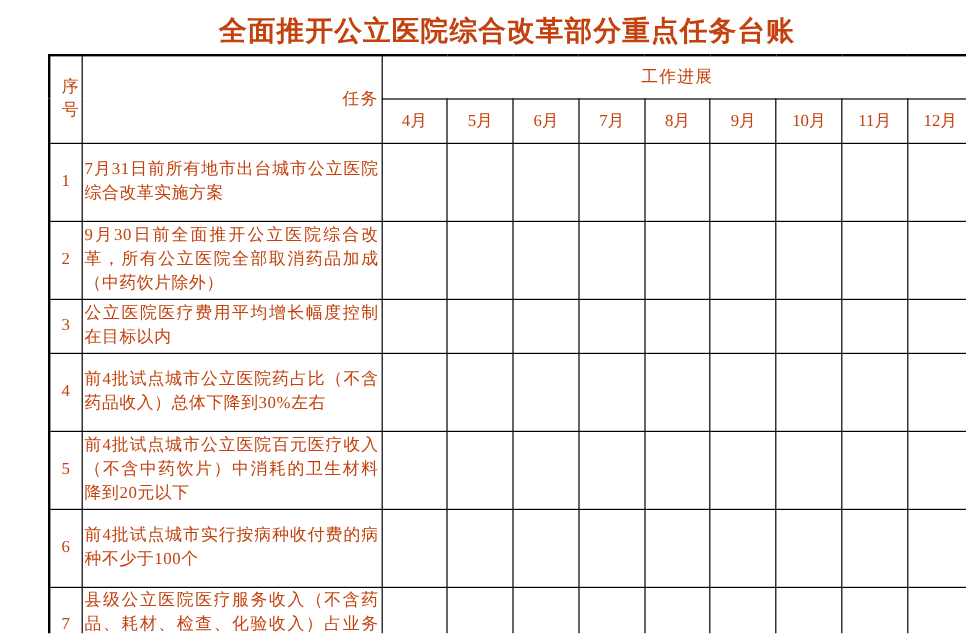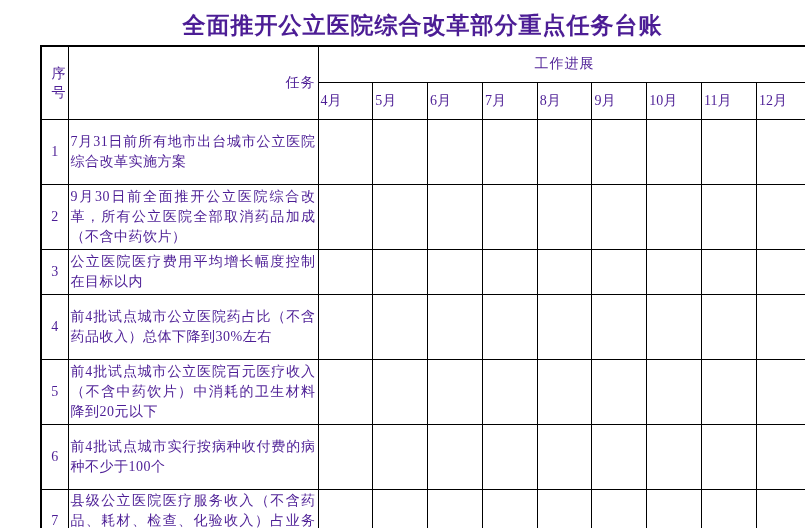--- a/index.html
+++ b/index.html
@@ -5,21 +5,21 @@
   html, body {
     margin: 0;
     padding: 0;
     background: #ffffff;
   }
   .page {
     position: relative;
     width: 805px;
     height: 528px;
     background: #ffffff;
-    color: #4c1d95;
+    color: #c2410c;
     font-family: "Liberation Serif", "DejaVu Serif", serif;
     overflow: hidden;
     box-sizing: border-box;
     padding-left: 40px;
   }
   .doc-title {
     margin-top: 11px;
     text-align: center;
     font-size: 23px;
     font-weight: bold;
@@ -64,21 +64,21 @@
     vertical-align: middle;
     letter-spacing: 1px;
   }
   th.progress-head {
     text-align: center;
     vertical-align: middle;
     height: 36px;
     letter-spacing: 1px;
   }
   th.month-cell {
-    text-align: left;
+    text-align: center;
     vertical-align: middle;
     height: 37px;
     font-family: Liberation Serif, serif;
   }
   td.no-cell {
     text-align: center;
     vertical-align: middle;
   }
   td.task-cell {
     text-align: justify;
@@ -143,21 +143,21 @@
           <td class="progress-cell"></td>
           <td class="progress-cell"></td>
           <td class="progress-cell"></td>
           <td class="progress-cell"></td>
           <td class="progress-cell"></td>
           <td class="progress-cell"></td>
           <td class="progress-cell"></td>
         </tr>
         <tr class="task-row lines-3">
           <td class="no-cell">2</td>
-          <td class="task-cell">9月30日前全面推开公立医院综合改革，所有公立医院全部取消药品加成（不含中药饮片）</td>
+          <td class="task-cell">9月30日前全面推开公立医院综合改革，所有公立医院全部取消药品加成（中药饮片除外）</td>
           <td class="progress-cell"></td>
           <td class="progress-cell"></td>
           <td class="progress-cell"></td>
           <td class="progress-cell"></td>
           <td class="progress-cell"></td>
           <td class="progress-cell"></td>
           <td class="progress-cell"></td>
           <td class="progress-cell"></td>
           <td class="progress-cell"></td>
         </tr>

